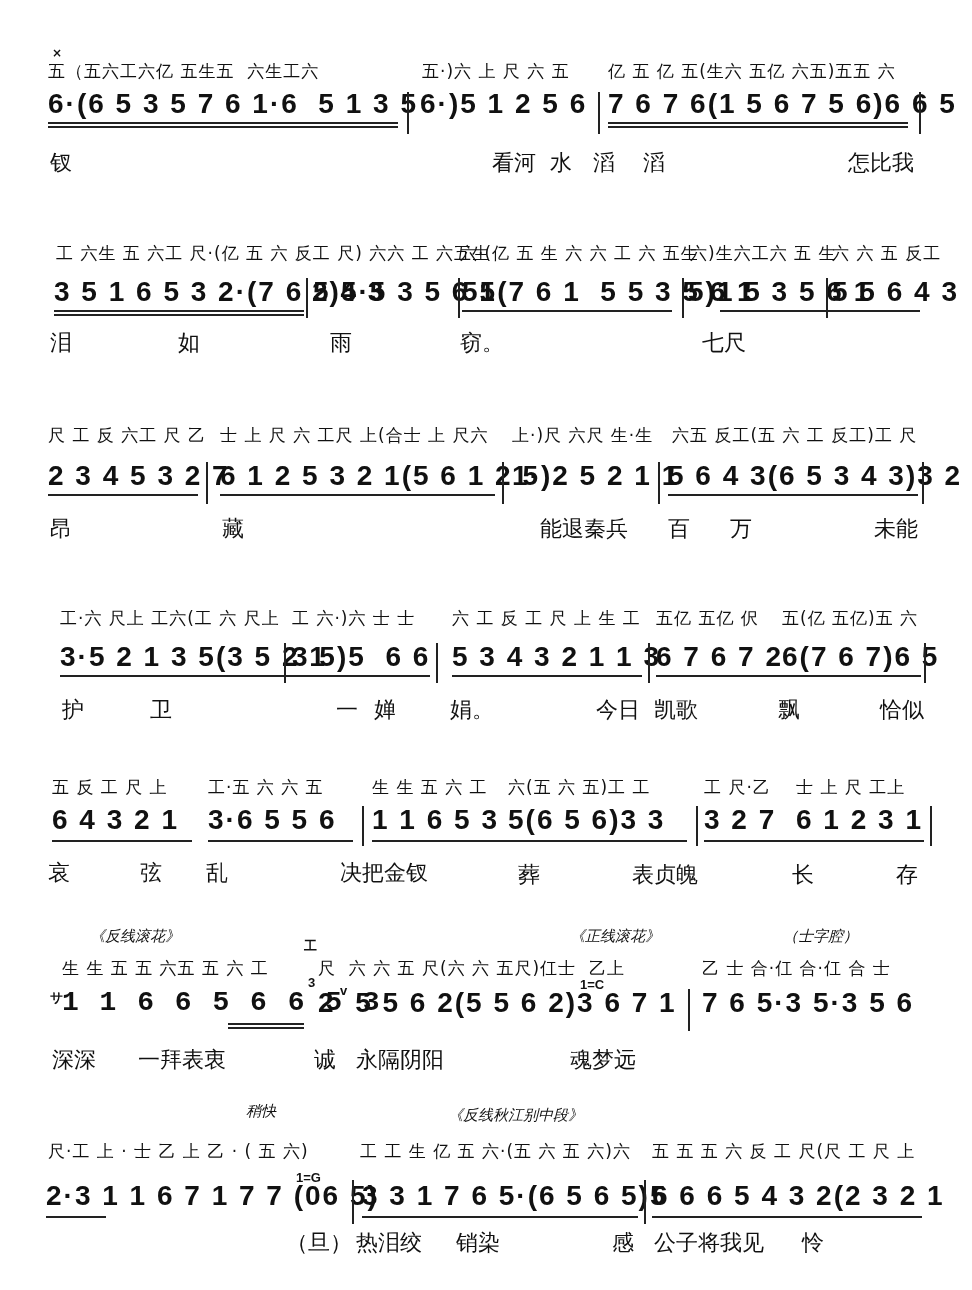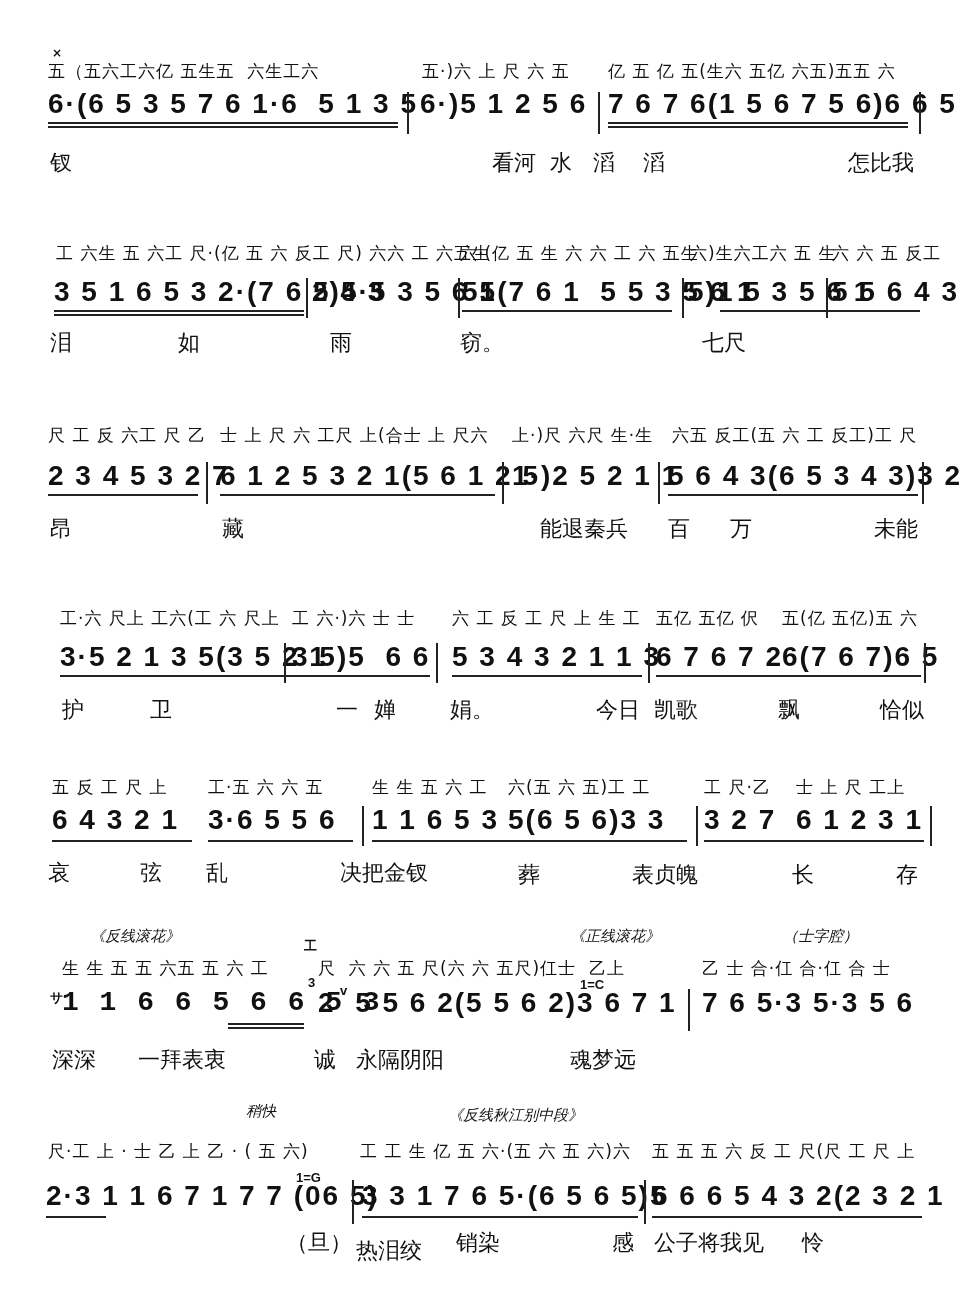--- a/index.html
+++ b/index.html
@@ -179,18 +179,18 @@
   <span class="small" style="left:296px;top:70px;">1=G</span>
   <span class="notes" style="left:46px;top:80px;">2·3 1 1 6 7 1 7 7 (06 5)</span>
   <div class="bar" style="left:352px;top:80px;height:44px;"></div>
   <span class="notes" style="left:362px;top:80px;">3 3 1 7 6 5·(6 5 6 5)5</span>
   <div class="bar" style="left:644px;top:80px;height:44px;"></div>
   <span class="notes" style="left:652px;top:80px;">6 6 6 5 4 3 2(2 3 2 1</span>
   <div class="ul" style="left:46px;top:116px;width:60px;"></div>
   <div class="ul" style="left:362px;top:116px;width:276px;"></div>
   <div class="ul" style="left:652px;top:116px;width:270px;"></div>
   <span class="lyr" style="left:286px;top:128px;">（旦）</span>
-  <span class="lyr" style="left:356px;top:128px;margin-top:8px;">热泪绞</span>
+  <span class="lyr" style="left:356px;top:128px;">热泪绞</span>
   <span class="lyr" style="left:456px;top:128px;">销染</span>
   <span class="lyr" style="left:612px;top:128px;">感</span>
   <span class="lyr" style="left:654px;top:128px;">公子将我见</span>
   <span class="lyr" style="left:802px;top:128px;">怜</span>
 </div>
 
 </body></html>

